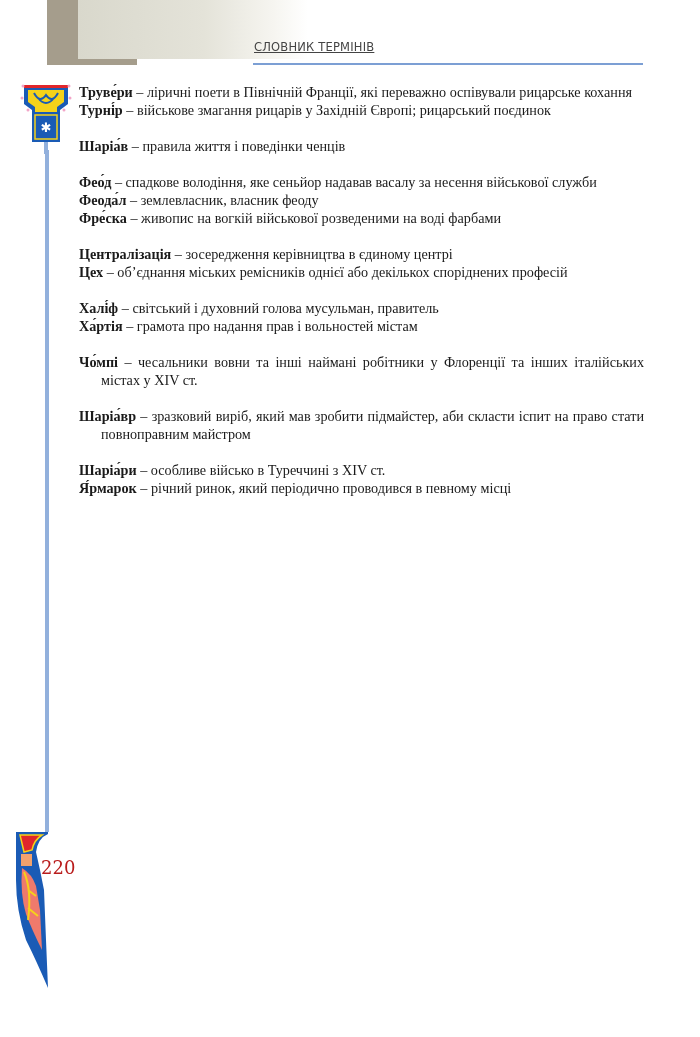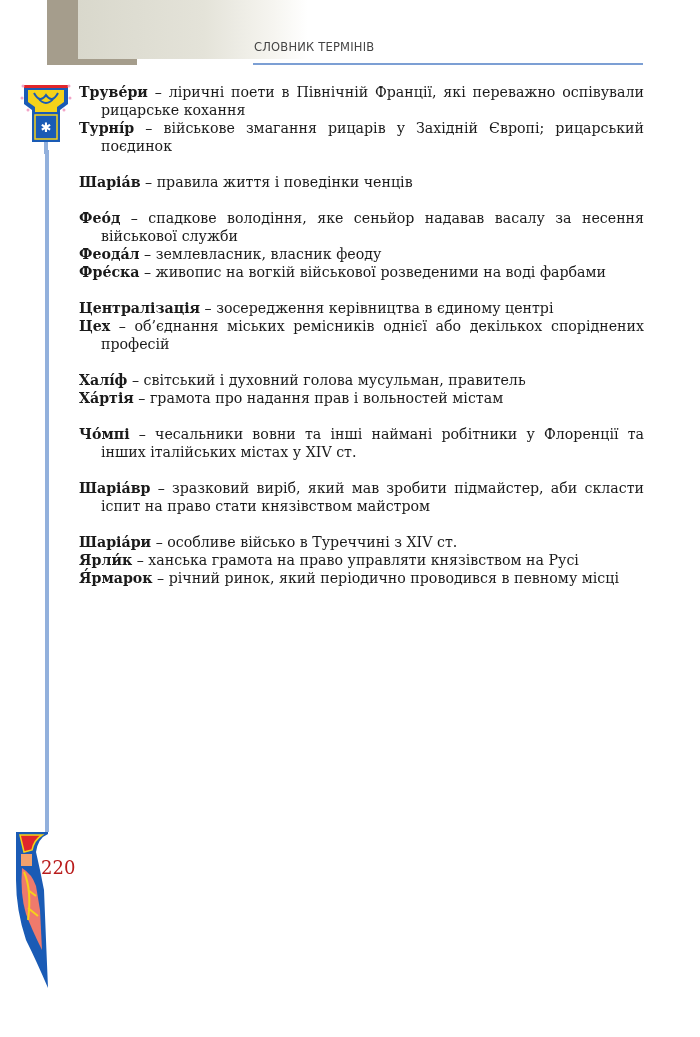--- a/index.html
+++ b/index.html
@@ -9,35 +9,35 @@
   }
   .hdr-dark {
     position: absolute; left: 47px; top: 0; width: 90px; height: 65px; background: #a59d8c;
   }
   .hdr-light {
     position: absolute; left: 78px; top: 0; width: 230px; height: 59px;
     background: linear-gradient(to right, #d9d8cc 0%, #e4e3d9 55%, #f6f5f0 85%, #ffffff 100%);
   }
   .running-title {
     position: absolute; left: 254px; top: 40px; font-family: "DejaVu Sans", "Liberation Sans", sans-serif;
-    font-size: 11.5px; letter-spacing: 0.2px; color: #444; text-transform: uppercase;
+    font-size: 11.5px; letter-spacing: 0.2px; color: #444; text-transform: uppercase; text-decoration: underline;
   }
   .title-rule {
     position: absolute; left: 253px; top: 63px; width: 390px; height: 2px; background: #7c9fd4;
   }
   .vline {
     position: absolute; left: 45px; top: 150px; width: 4px; height: 682px; background: #92b0dc;
   }
   .orn-top { position: absolute; left: 20px; top: 82px; width: 52px; height: 72px; }
   .orn-bottom { position: absolute; left: 14px; top: 830px; width: 36px; height: 160px; }
   .page-number {
     position: absolute; left: 41px; top: 857px; font-size: 18px; color: #b91c1c;
   }
   .glossary {
-    position: absolute; left: 79px; top: 83px; width: 565px; font-size: 14.2px; line-height: 18px;
+    position: absolute; left: 79px; top: 83px; width: 565px; font-size: 14.2px; line-height: 18px; font-family: Liberation Serif, serif;
   }
   .group { margin-bottom: 18px; }
   .entry { text-align: justify; text-indent: -22px; padding-left: 22px; }
   .term { font-weight: bold; }
 </style>
 </head>
 <body>
 
 <div class="hdr-dark"></div>
 <div class="hdr-light"></div>
@@ -90,20 +90,19 @@
     <div class="entry"><span class="term">Цех</span><span> – об’єднання міських ремісників однієї або декількох споріднених професій</span></div>
   </div>
   <div class="group">
     <div class="entry"><span class="term">Халі́ф</span><span> – світський і духовний голова мусульман, правитель</span></div>
     <div class="entry"><span class="term">Ха́ртія</span><span> – грамота про надання прав і вольностей містам</span></div>
   </div>
   <div class="group">
     <div class="entry"><span class="term">Чо́мпі</span><span> – чесальники вовни та інші наймані робітники у Флоренції та інших італійських містах у XIV ст.</span></div>
   </div>
   <div class="group">
-    <div class="entry"><span class="term">Шаріа́вр</span><span> – зразковий виріб, який мав зробити підмайстер, аби скласти іспит на право стати князівством майстром</span></div>
+    <div class="entry"><span class="term">Шаріа́вр</span><span> – зразковий виріб, який мав зробити підмайстер, аби скласти іспит на право стати повноправним майстром</span></div>
   </div>
   <div class="group">
     <div class="entry"><span class="term">Шаріа́ри</span><span> – особливе військо в Туреччині з XIV ст.</span></div>
-    <div class="entry"><span class="term">Ярли́к</span><span> – ханська грамота на право управляти князівством на Русі</span></div>
     <div class="entry"><span class="term">Я́рмарок</span><span> – річний ринок, який періодично проводився в певному місці</span></div>
   </div>
 </div>
 
 </body></html>

